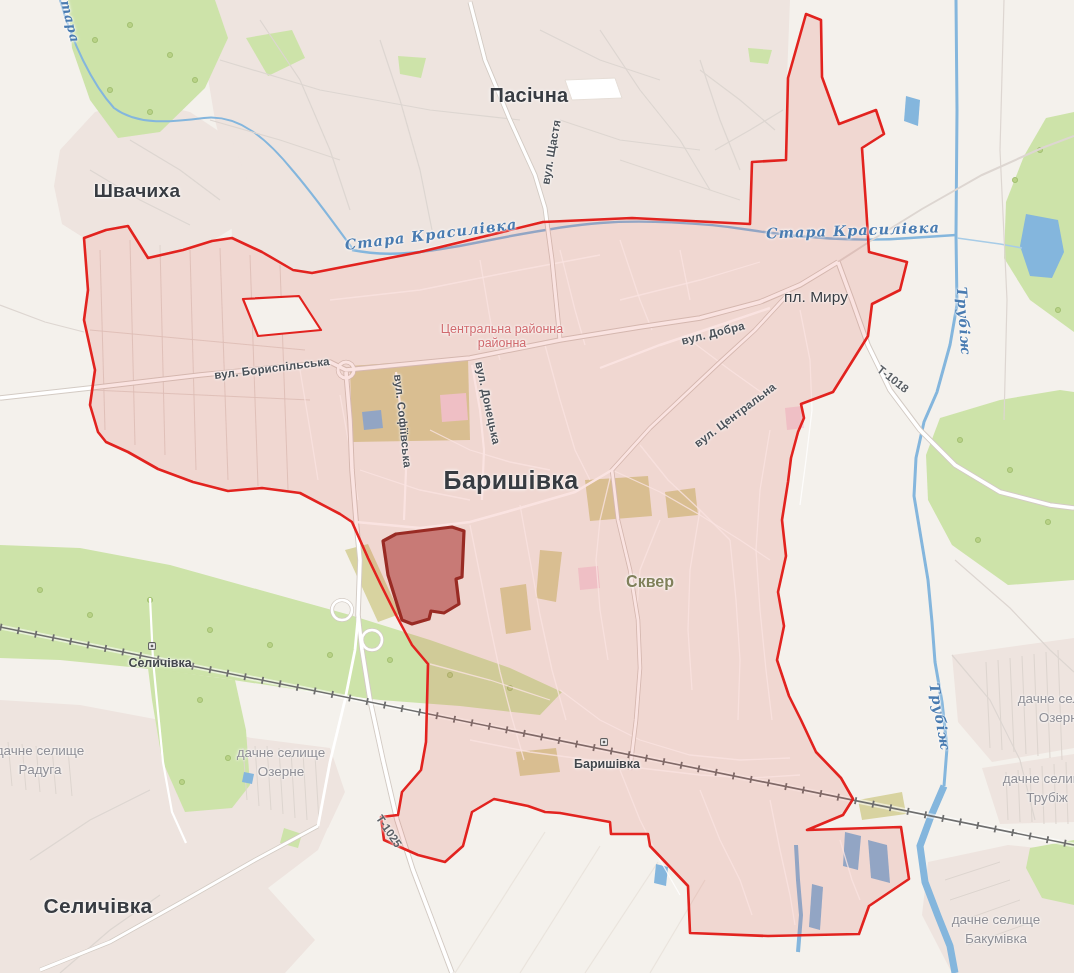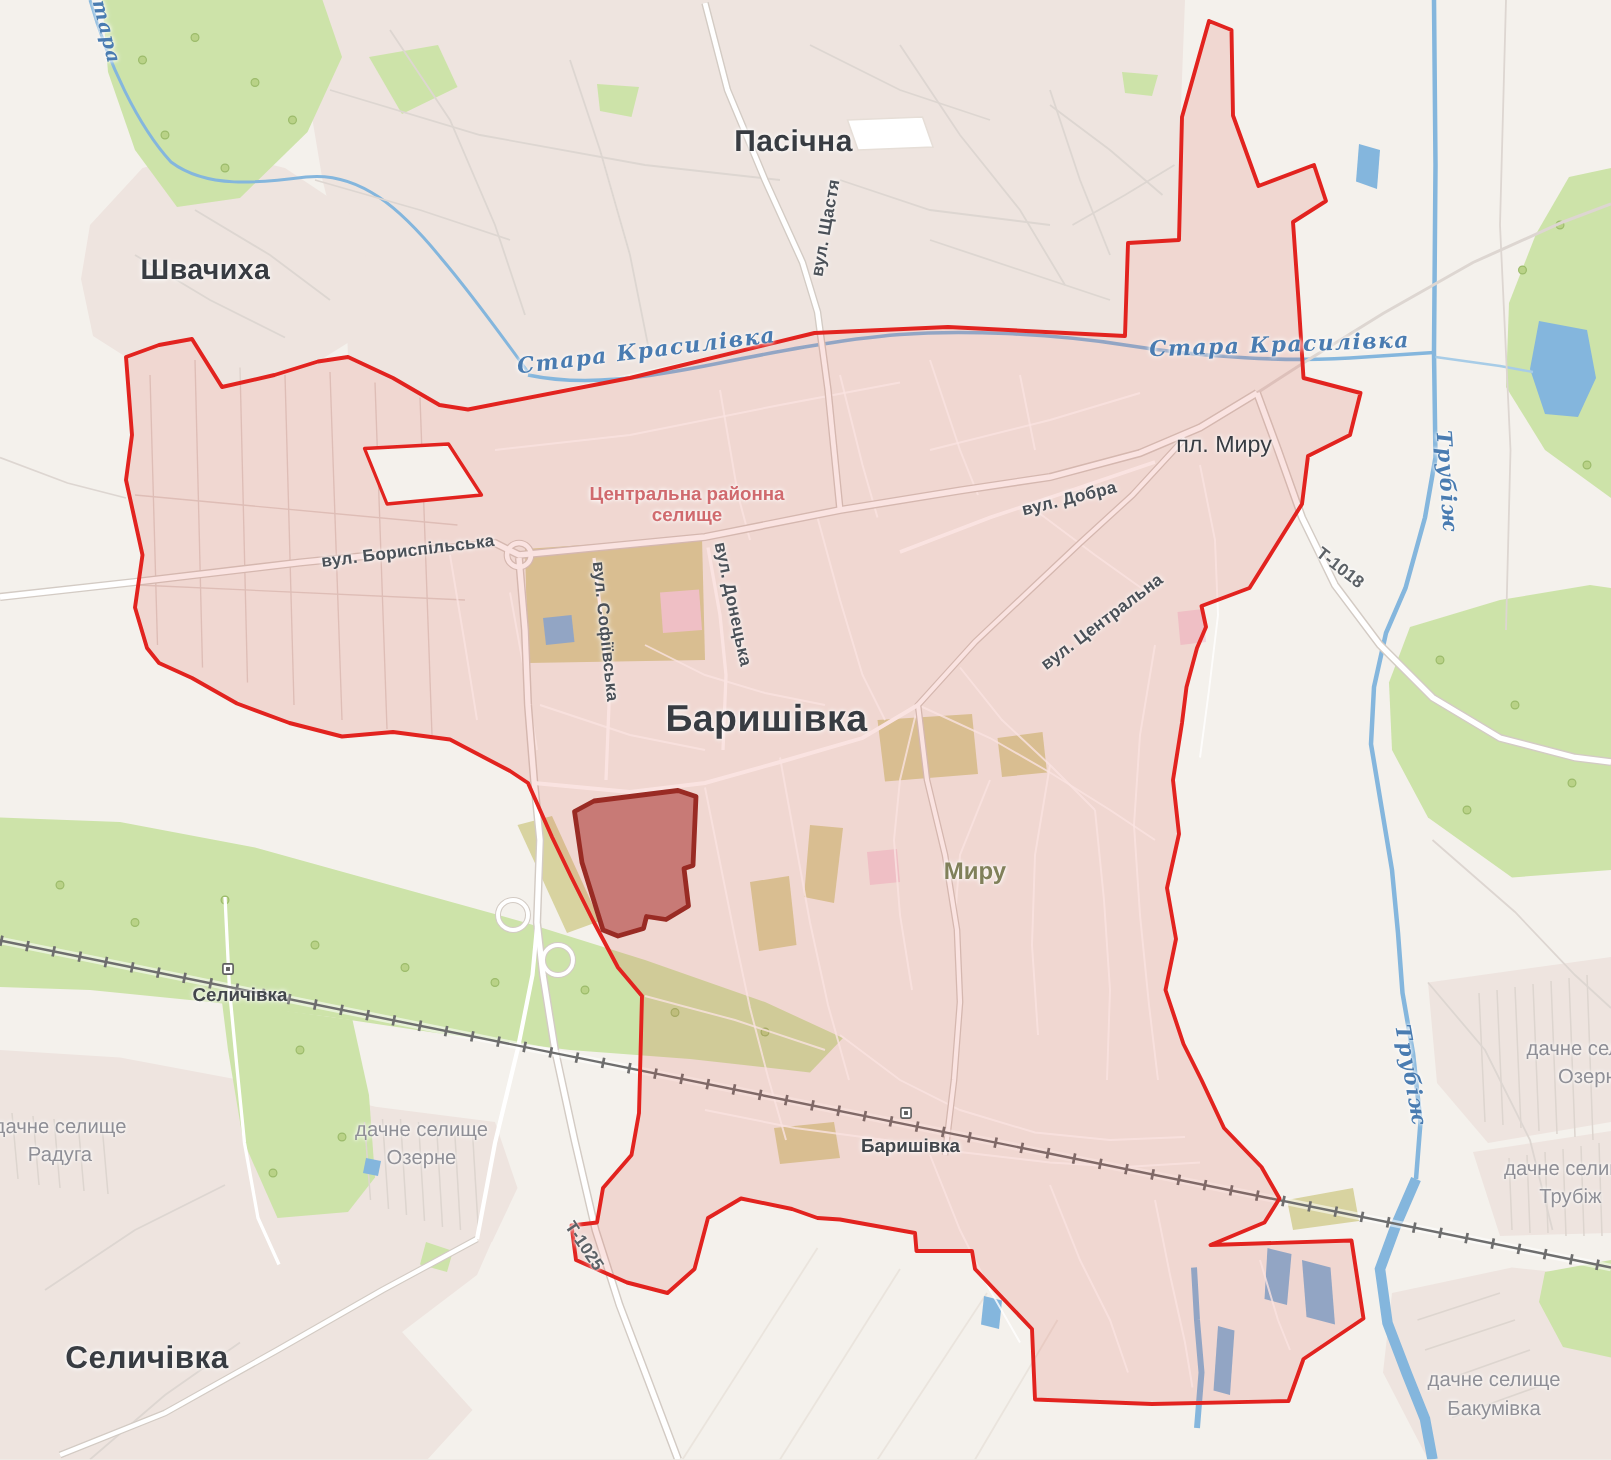--- a/index.html
+++ b/index.html
@@ -9,21 +9,21 @@
   .lbl{position:absolute;transform:translate(-50%,-50%);white-space:nowrap;
        text-shadow:0 0 2px rgba(255,255,255,.9),0 0 3px rgba(255,255,255,.8),0 0 4px rgba(255,255,255,.7);}
   .town{color:#383c42;font-weight:bold;letter-spacing:.3px;}
   .station{color:#43474c;font-size:12.5px;font-weight:bold;}
   .street{color:#4b5158;font-size:11.5px;font-weight:bold;letter-spacing:.2px;}
   .place{color:#383c42;font-weight:normal;}
   .skver{color:#80805a;font-size:16px;font-weight:bold;}
   .river{color:#4a7cb1;font-family:"DejaVu Serif",serif;font-style:italic;font-weight:bold;
          letter-spacing:1px;font-size:14.5px;}
   .roadcode{color:#5c6166;font-size:11.5px;font-weight:bold;}
-  .hospital{color:#d06a6e;font-size:12.5px;font-weight:bold;text-align:center;line-height:14px;}
+  .hospital{color:#d06a6e;font-size:12.5px;font-weight:normal;text-align:center;line-height:14px;margin-left:44px;}
   .dacha{color:#8f8f96;font-size:13.5px;text-align:center;line-height:19px;}
 </style>
 </head>
 <body>
 
 <div id="map">
 <svg width="1074" height="973" viewBox="0 0 1074 973">
 
   <g fill="#eee4df" stroke="none">
     <path d="M210 0 L790 0 L787 78 L785 160 L752 162 L750 224 L632 218 L543 222 L312 273 L293 270 L262 252 L232 238 L230 180 L215 120 L205 60 Z"></path>
@@ -268,43 +268,43 @@
     <rect x="-3.4" y="-3.4" width="6.8" height="6.8" rx="1" fill="#ffffff" stroke="#5f5f5f" stroke-width="1.1"></rect>
     <rect x="-1.3" y="-1.3" width="2.6" height="2.6" fill="#5f5f5f"></rect>
   </g>
   <g transform="translate(604,742)">
     <rect x="-3.4" y="-3.4" width="6.8" height="6.8" rx="1" fill="#ffffff" stroke="#5f5f5f" stroke-width="1.1"></rect>
     <rect x="-1.3" y="-1.3" width="2.6" height="2.6" fill="#5f5f5f"></rect>
   </g>
 </svg>
 
 <div class="lbl town" style="left:529px;top:95px;font-size:20px">Пасічна</div>
-<div class="lbl town" style="left:137px;top:181px;font-size:19px">Швачиха</div>
+<div class="lbl town" style="left:137px;top:191px;font-size:19px">Швачиха</div>
 <div class="lbl town" style="left:511px;top:480px;font-size:25px">Баришівка</div>
 <div class="lbl town" style="left:98px;top:906px;font-size:21px">Селичівка</div>
 
 <div class="lbl station" style="left:160px;top:663px">Селичівка</div>
 <div class="lbl station" style="left:607px;top:764px">Баришівка</div>
 
 <div class="lbl place" style="left:816px;top:297px;font-size:15.5px">пл. Миру</div>
-<div class="lbl skver" style="left:650px;top:582px">Миру</div>
+<div class="lbl skver" style="left:650px;top:582px">Сквер</div>
 
 <div class="lbl street" style="left:551px;top:152px;transform:translate(-50%,-50%) rotate(-80deg)">вул. Щастя</div>
 <div class="lbl street" style="left:272px;top:368px;transform:translate(-50%,-50%) rotate(-7deg)">вул. Бориспільська</div>
 <div class="lbl street" style="left:403px;top:421px;transform:translate(-50%,-50%) rotate(84deg)">вул. Софіївська</div>
 <div class="lbl street" style="left:488px;top:403px;transform:translate(-50%,-50%) rotate(78deg)">вул. Донецька</div>
 <div class="lbl street" style="left:713px;top:333px;transform:translate(-50%,-50%) rotate(-14deg)">вул. Добра</div>
 <div class="lbl street" style="left:735px;top:415px;transform:translate(-50%,-50%) rotate(-37deg)">вул. Центральна</div>
 
 <div class="lbl roadcode" style="left:893px;top:379px;transform:translate(-50%,-50%) rotate(38deg)">Т-1018</div>
 <div class="lbl roadcode" style="left:389px;top:831px;transform:translate(-50%,-50%) rotate(56deg)">Т-1025</div>
 
 <div class="lbl hospital" style="left:458px;top:336px">
   <div>Центральна районна</div>
-  <div>селище</div>
+  <div>районна</div>
 </div>
 
 <div class="lbl river" style="left:431px;top:234px;transform:translate(-50%,-50%) rotate(-7deg)">Стара Красилівка</div>
 <div class="lbl river" style="left:853px;top:230px;transform:translate(-50%,-50%) rotate(-2deg)">Стара Красилівка</div>
 <div class="lbl river" style="left:69px;top:16px;font-size:13px;transform:translate(-50%,-50%) rotate(76deg)">Стара</div>
 <div class="lbl river" style="left:964px;top:321px;font-size:14px;transform:translate(-50%,-50%) rotate(86deg)">Трубіж</div>
 <div class="lbl river" style="left:940px;top:717px;font-size:14px;transform:translate(-50%,-50%) rotate(80deg)">Трубіж</div>
 
 <div class="lbl dacha" style="left:40px;top:760px">
   <div>дачне селище</div>

